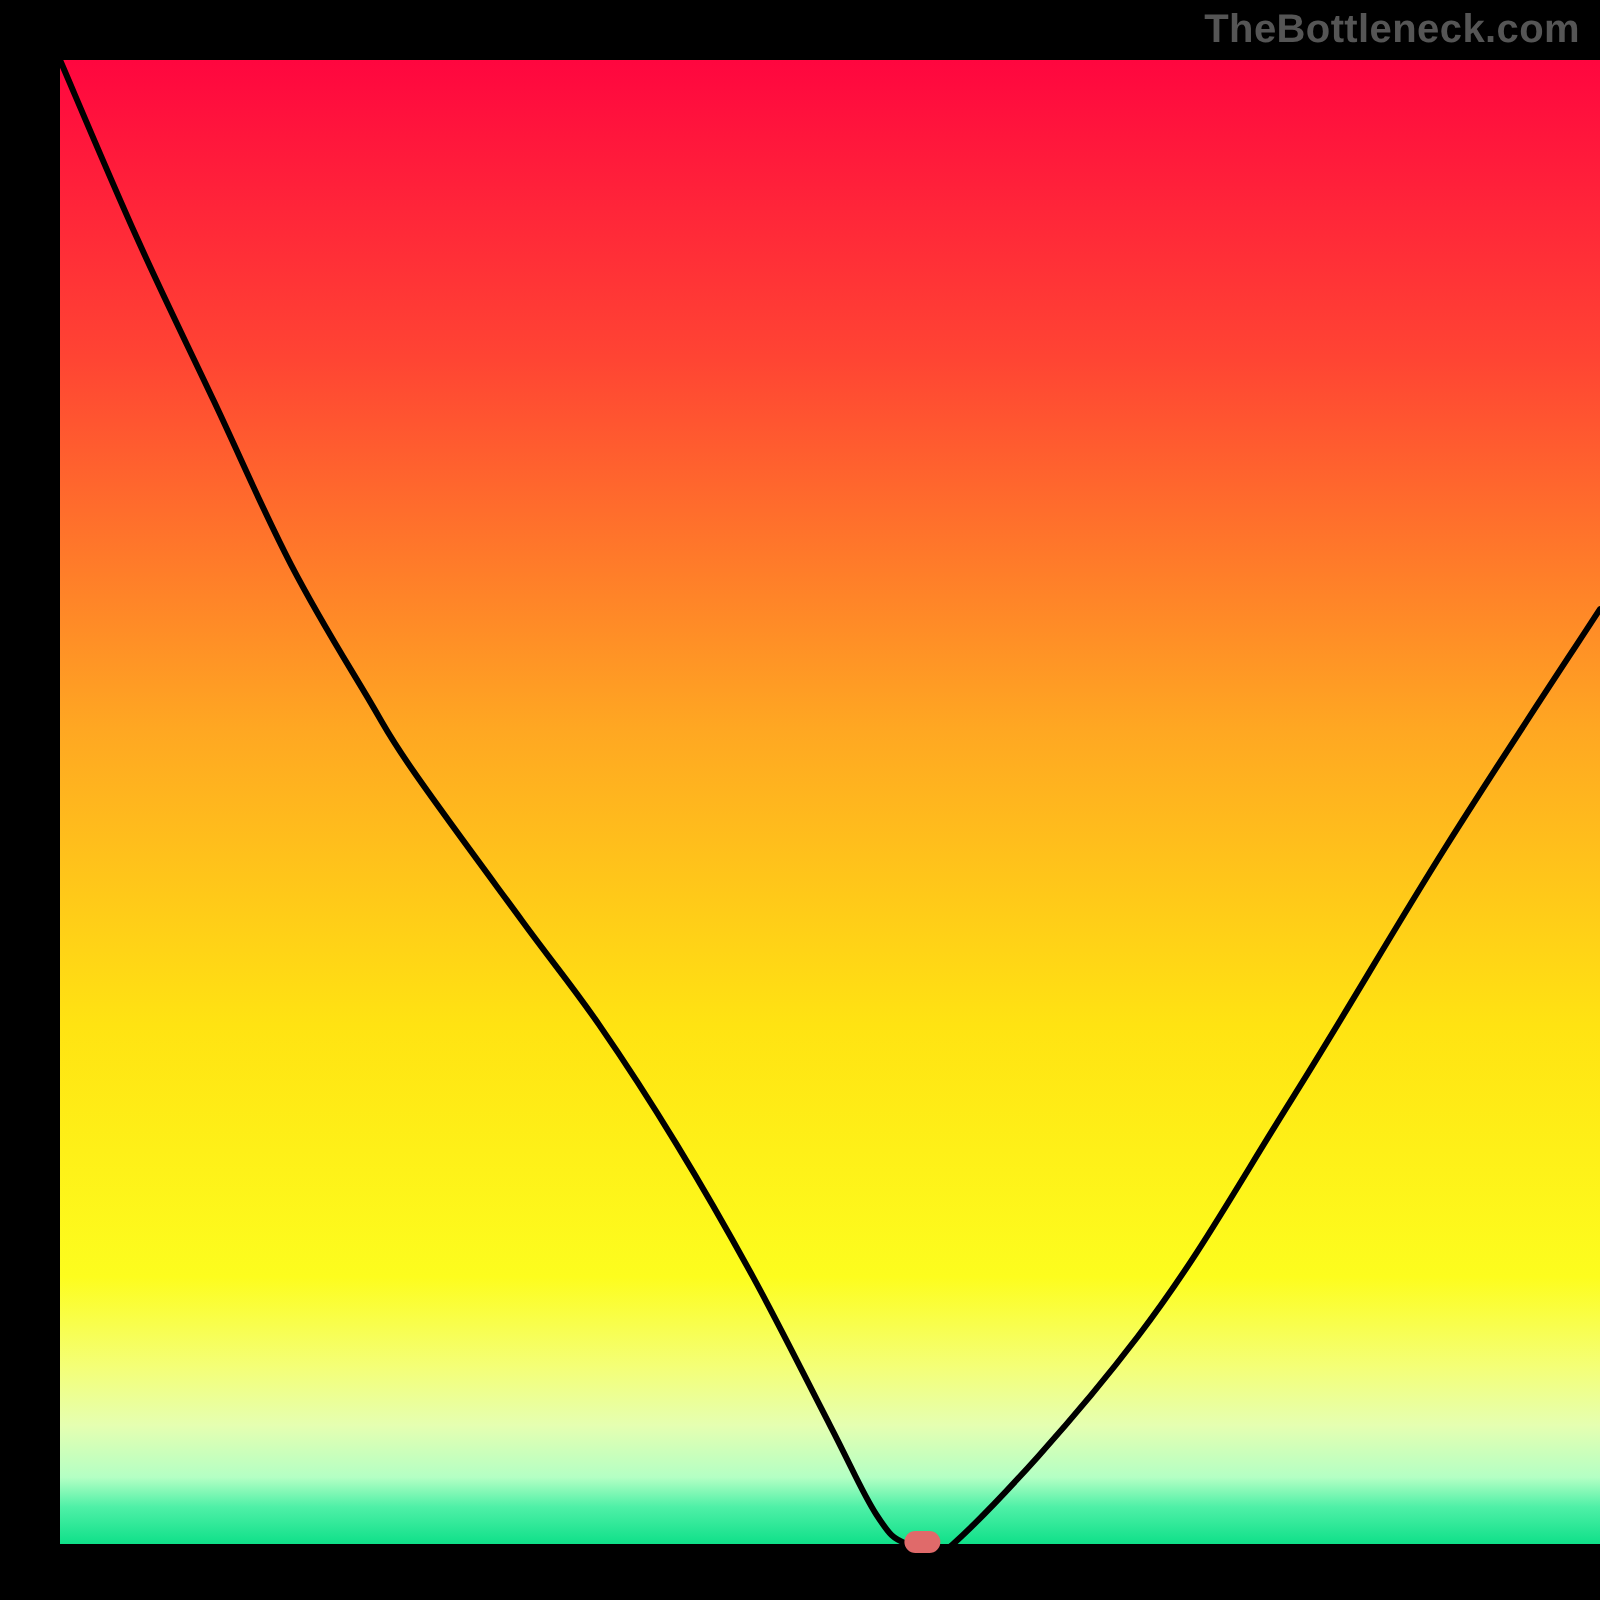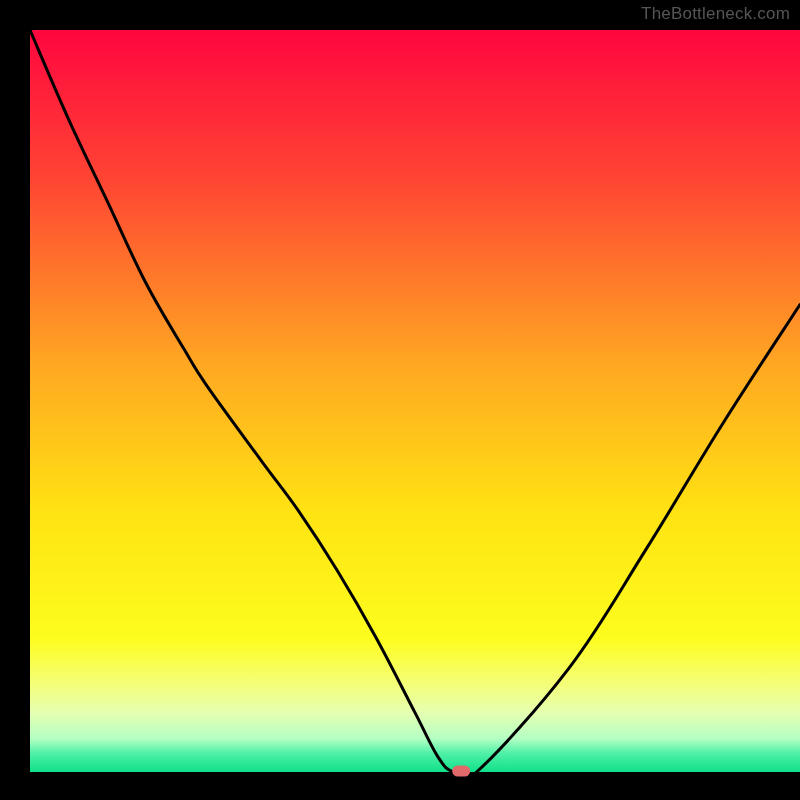--- a/index.html
+++ b/index.html
@@ -19,22 +19,22 @@
     display: block;
     position: absolute;
     top: 0;
     left: 0;
   }
   .watermark {
     position: absolute;
     top: 4px;
     right: 10px;
     color: #555;
-    font-size: 17px;
-    font-weight: 400;
+    font-size: 20px;
+    font-weight: 700;
     letter-spacing: 0.2px;
   }
 </style>
 </head>
 <body>
 
 <div class="canvas-wrap">
   <svg id="chart-svg" width="800" height="800" viewBox="0 0 800 800">
       <defs>
         <linearGradient id="bg-grad" x1="0" y1="0" x2="0" y2="1">

